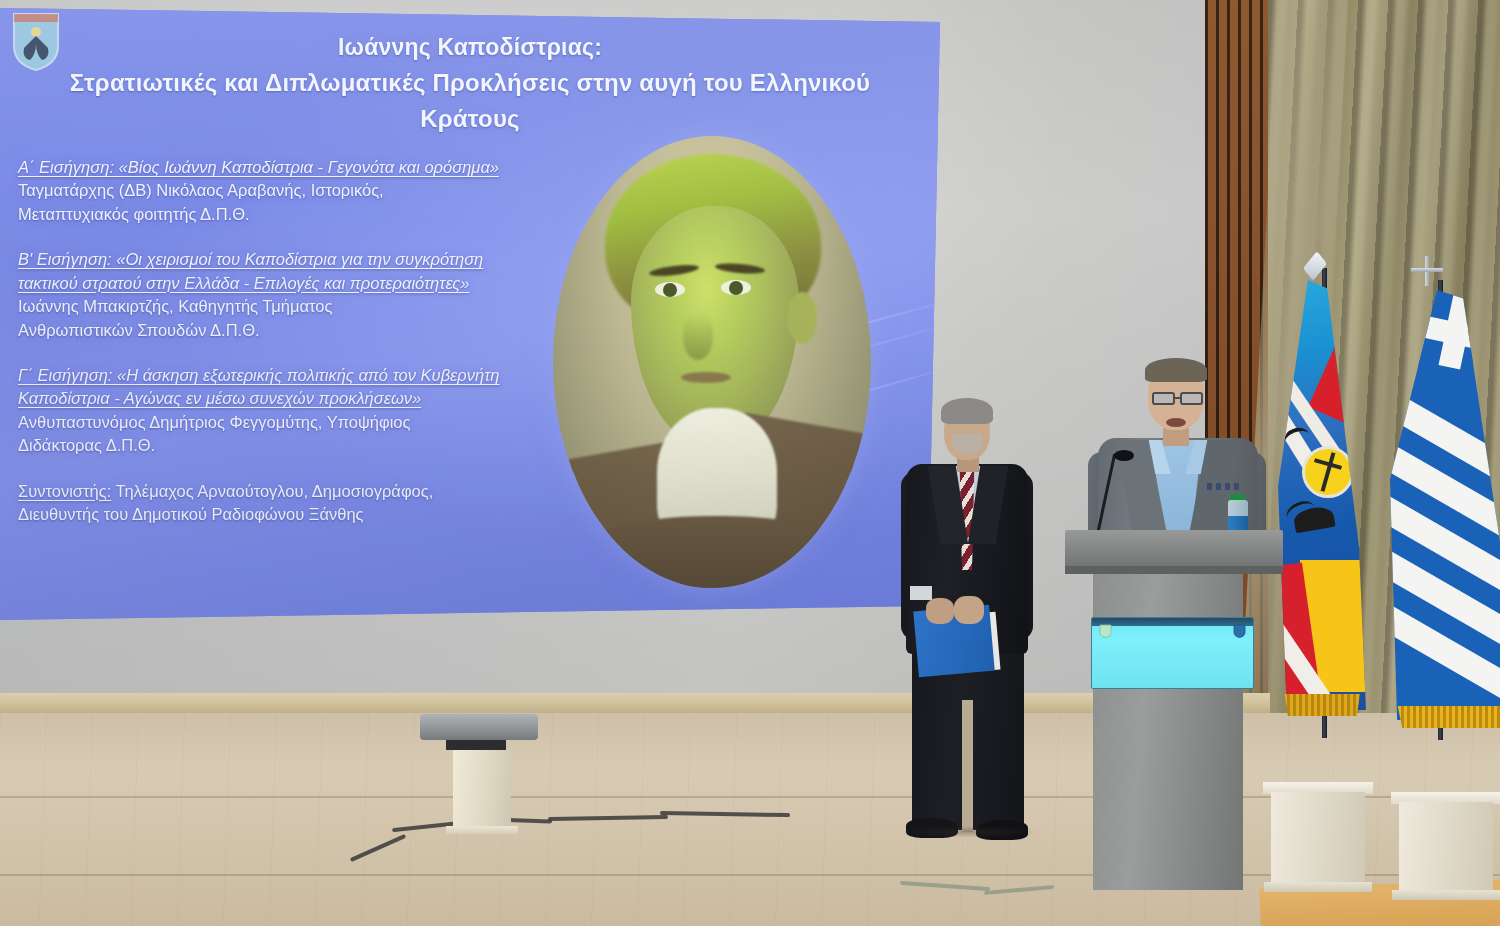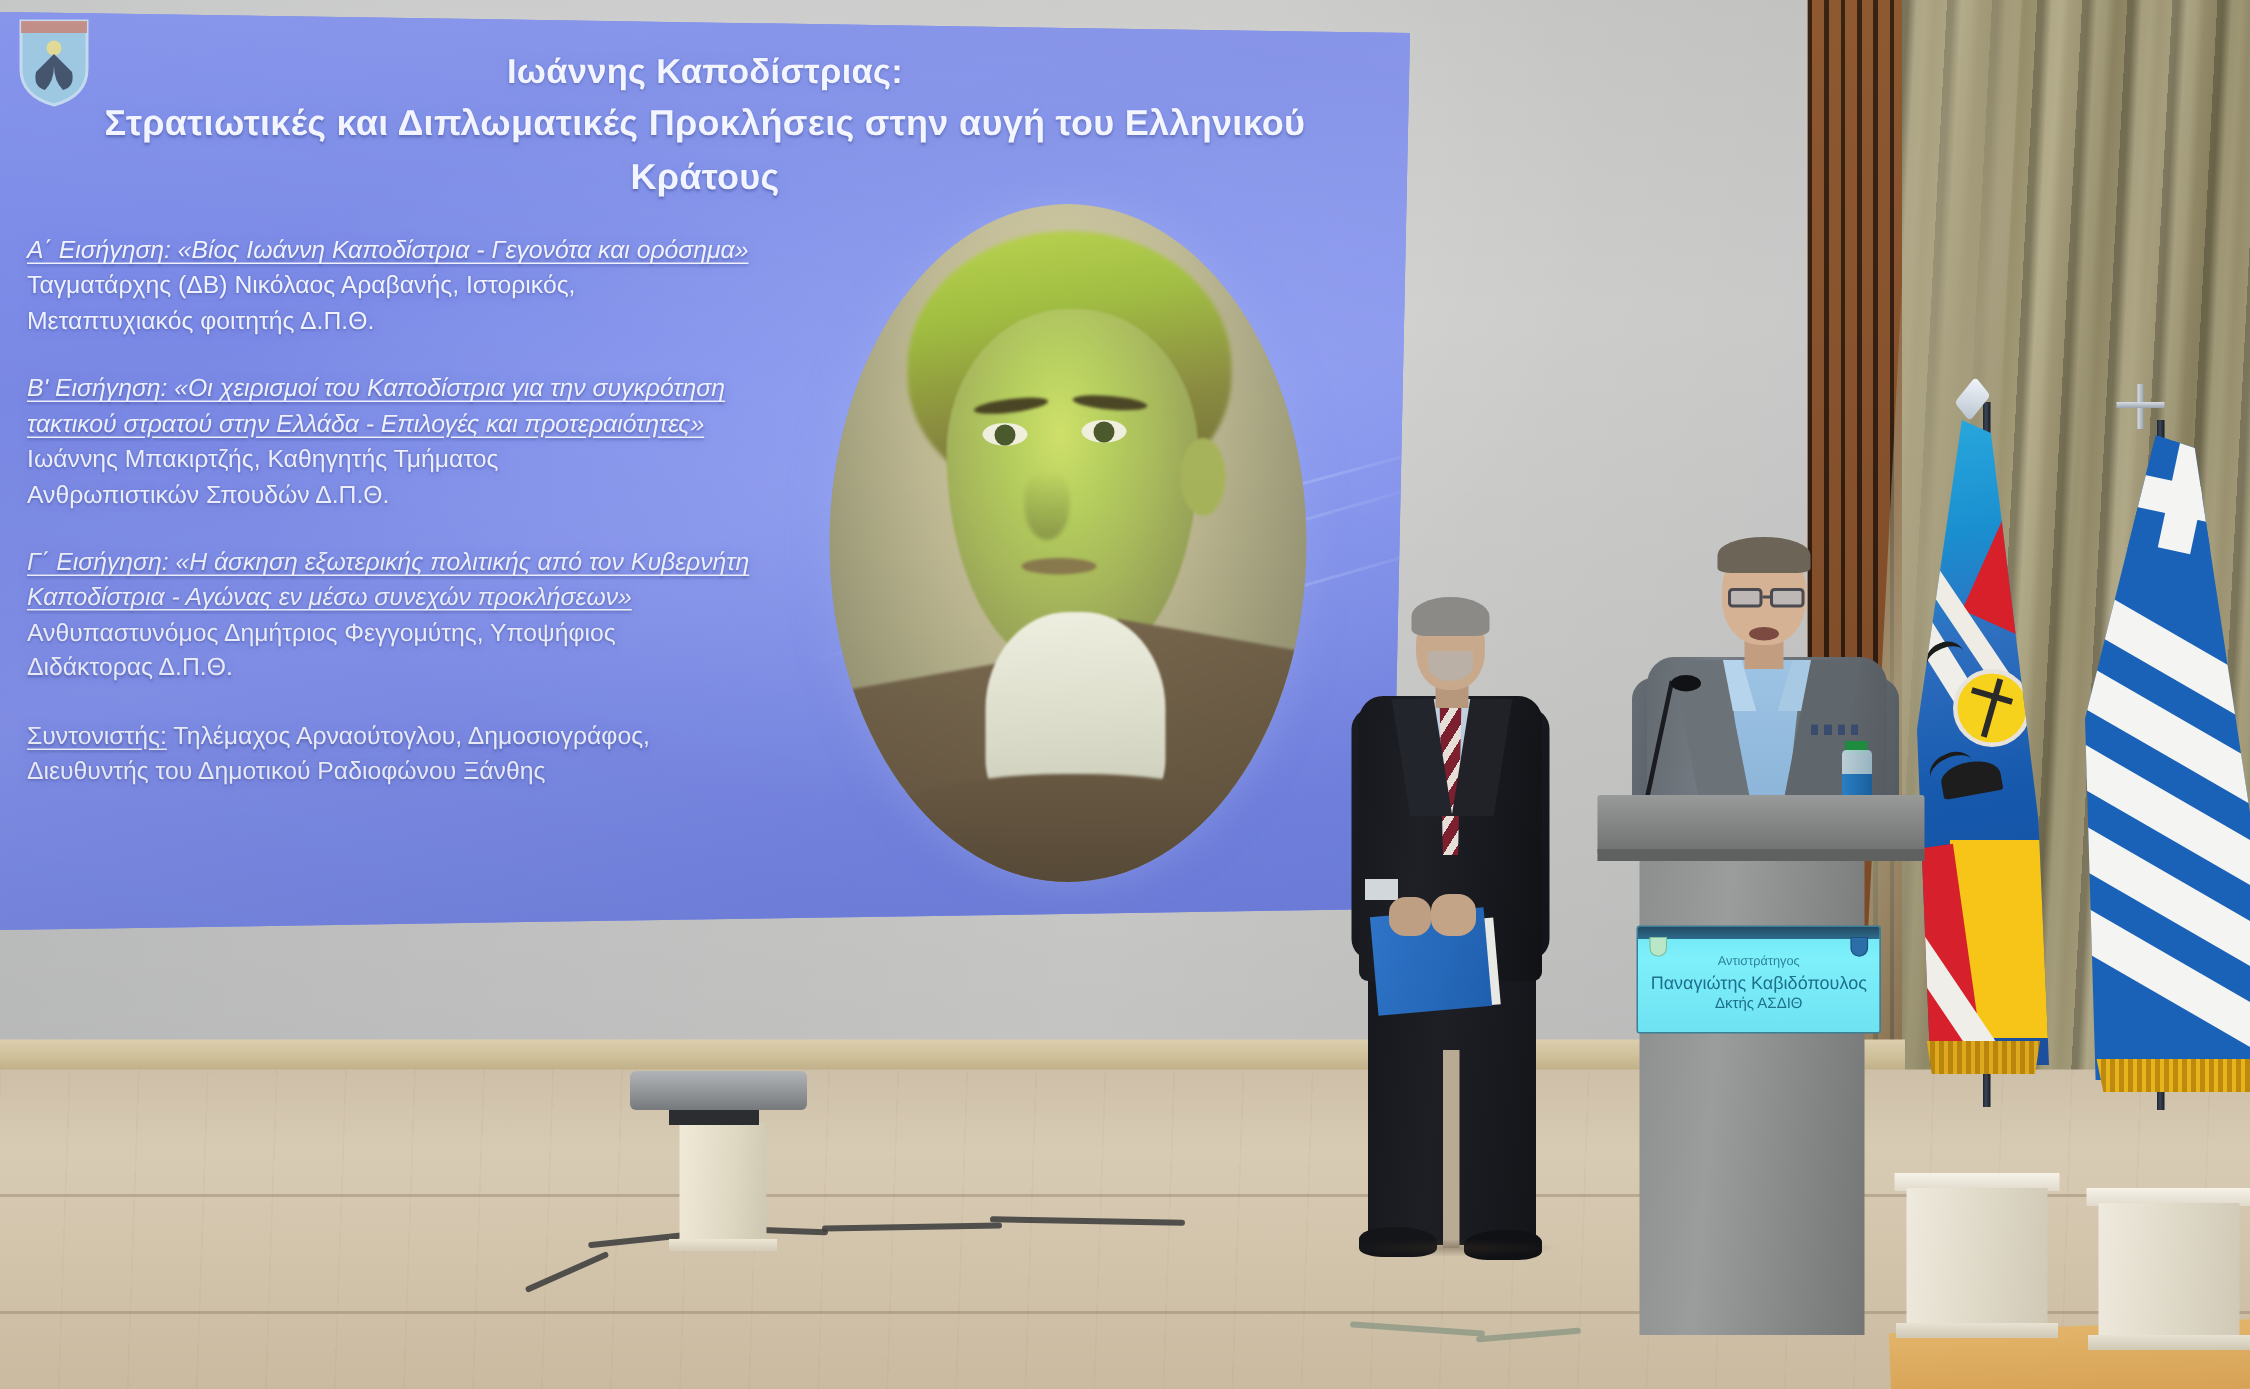--- a/index.html
+++ b/index.html
@@ -747,20 +747,15 @@
   <div class="podium-top-edge"></div>
 
   <div class="nameplate">
     <div class="np-bar"></div>
     <svg class="np-ic" style="left:7px;" viewBox="0 0 13 14">
       <path d="M1 1 H12 V8 Q12 12.5 6.5 13.5 Q1 12.5 1 8 Z" fill="#b9e7c8" stroke="#7fbf9a" stroke-width=".8"></path>
     </svg>
     <svg class="np-ic" style="right:7px;" viewBox="0 0 13 14">
       <path d="M1 1 H12 V8 Q12 12.5 6.5 13.5 Q1 12.5 1 8 Z" fill="#2c6ea8" stroke="#1d5080" stroke-width=".8"></path>
     </svg>
-    <div class="np-text">
-      <div class="np-rank">Αντιστράτηγος</div>
-      <div class="np-name">Παναγιώτης Καβιδόπουλος</div>
-      <div class="np-post">Δκτής ΑΣΔΙΘ</div>
-    </div>
   </div>
 
 </div>
 
 </body></html>

